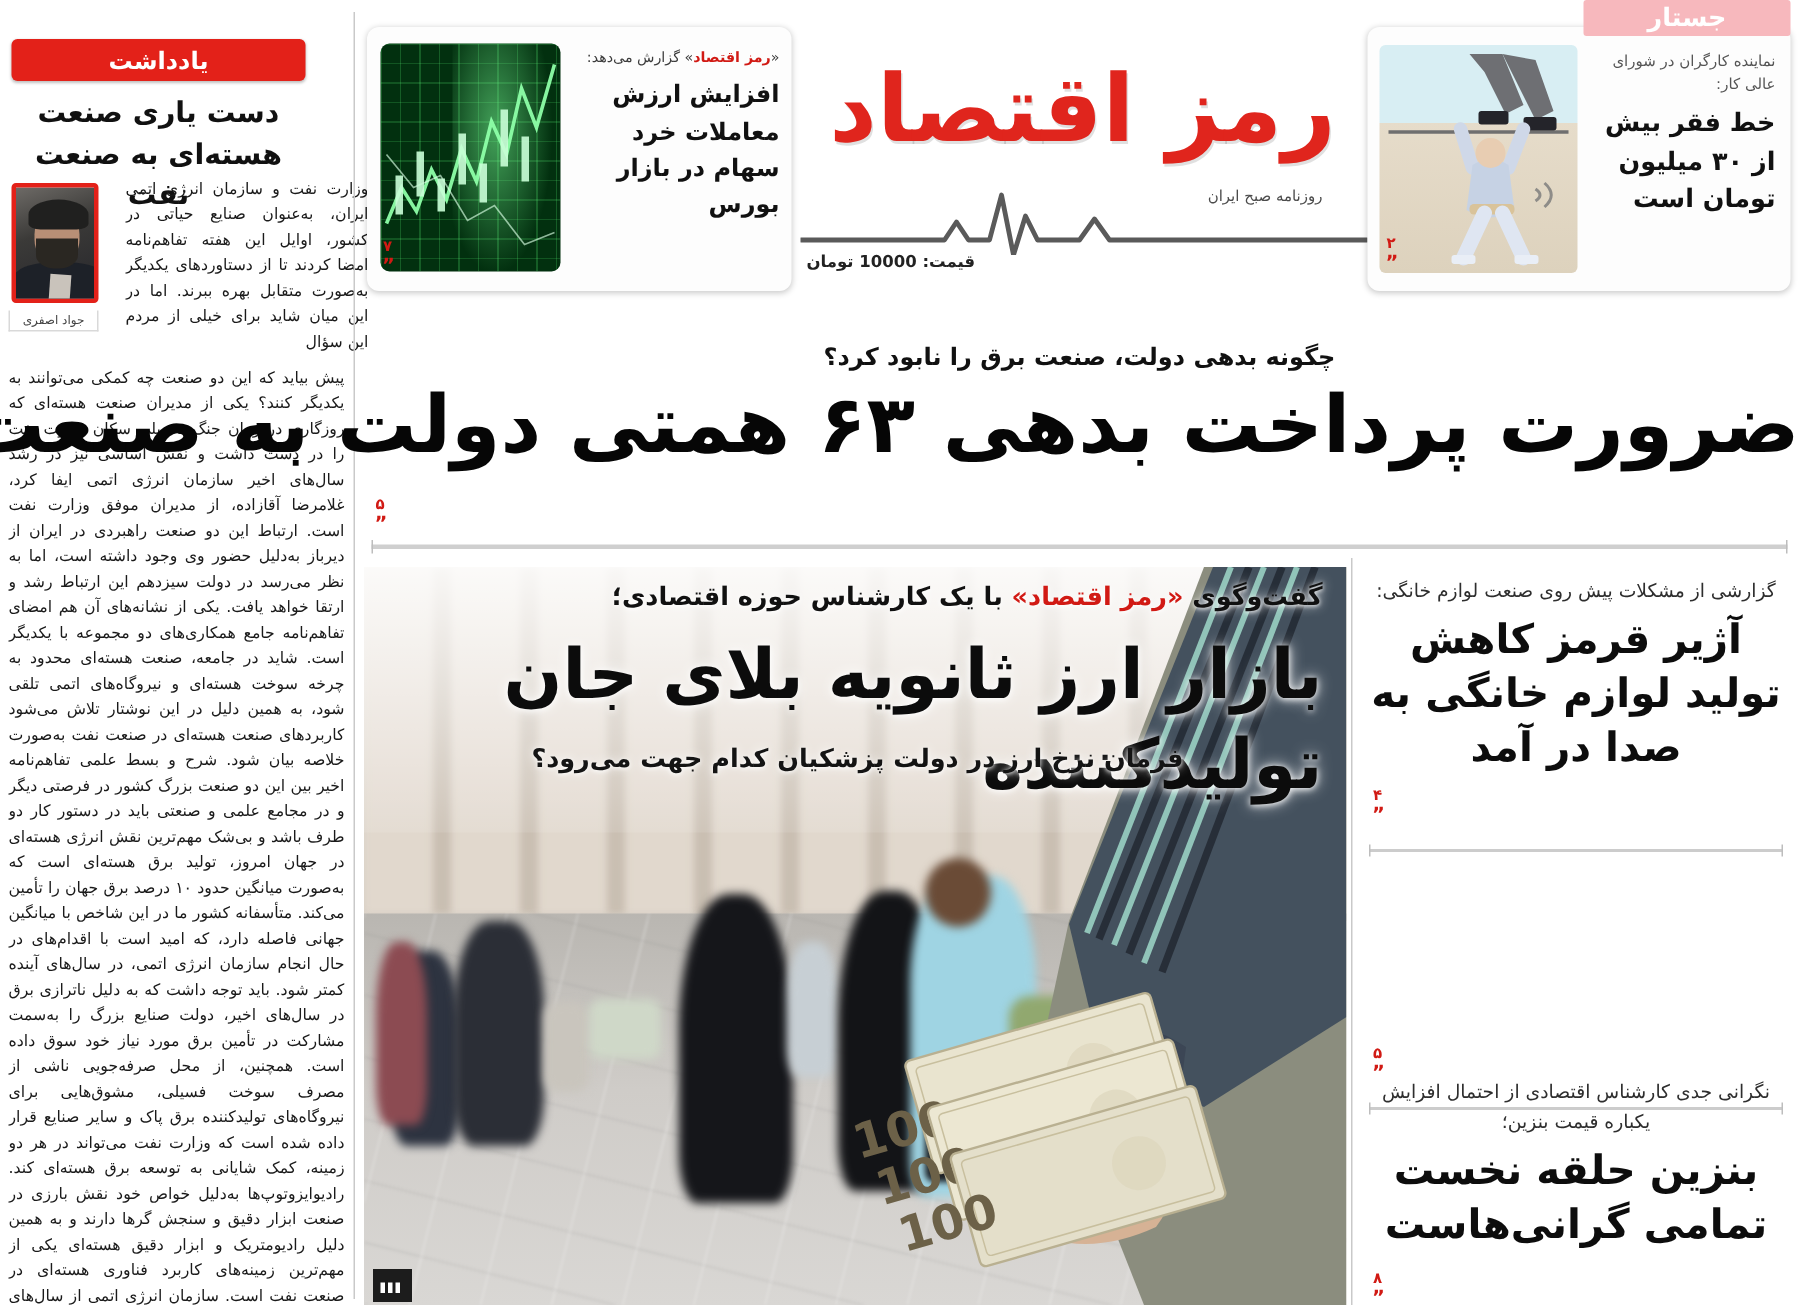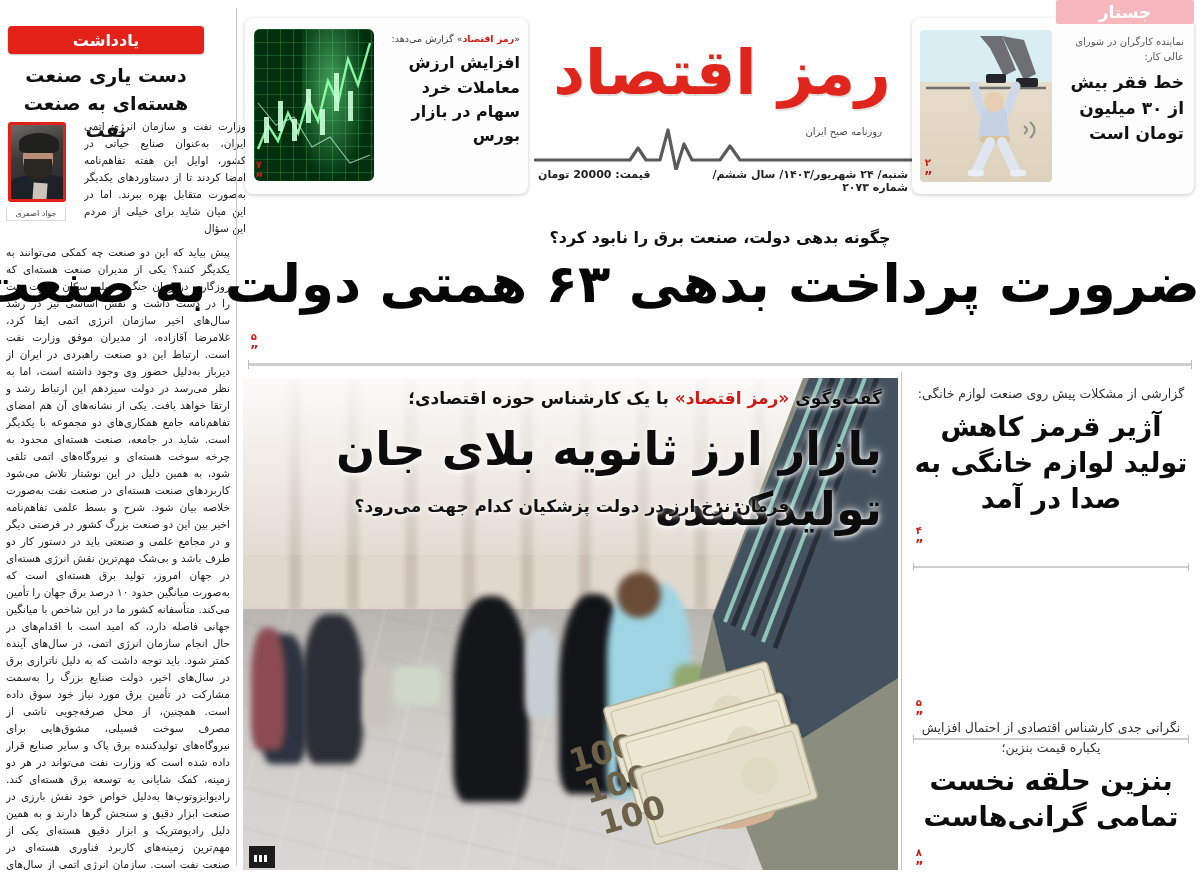--- a/index.html
+++ b/index.html
@@ -305,22 +305,21 @@
         <span class="q">”</span>
       </div>
     </div>
 
     <div class="masthead">
       <div class="mast-logo">رمز اقتصاد</div>
       <div class="mast-sub">روزنامه صبح ایران</div>
       <svg class="mast-ecg" viewBox="0 0 378 44" preserveAspectRatio="none">
         <polyline points="0,34 96,34 104,22 112,34 126,34 134,4 142,44 150,18 158,34 186,34 196,20 206,34 378,34" fill="none" stroke="#5a5a5a" stroke-width="3.2" stroke-linejoin="round" stroke-linecap="round"></polyline>
       </svg>
-      <div class="mast-meta">شنبه/ ۲۴ شهریور/۱۴۰۳/ سال ششم/ شماره ۲۰۷۳</div>
-      <div class="mast-price">قیمت: 20000 تومان</div>
+      <div class="mast-price">قیمت: 10000 تومان</div>
     </div>
 
     <div class="jostar-box">
       <div class="jostar-tab">جستار</div>
       <div class="cartoon">
         <svg viewBox="0 0 132 152" preserveAspectRatio="none">
           <line x1="6" y1="58" x2="126" y2="58" stroke="#6f6f6f" stroke-width="2.4"></line>
           <g fill="#6e6f73">
             <path d="M60 6 L82 6 L96 40 L84 46 L70 18 Z"></path>
             <path d="M82 6 L104 10 L116 44 L104 50 L90 22 Z"></path>

